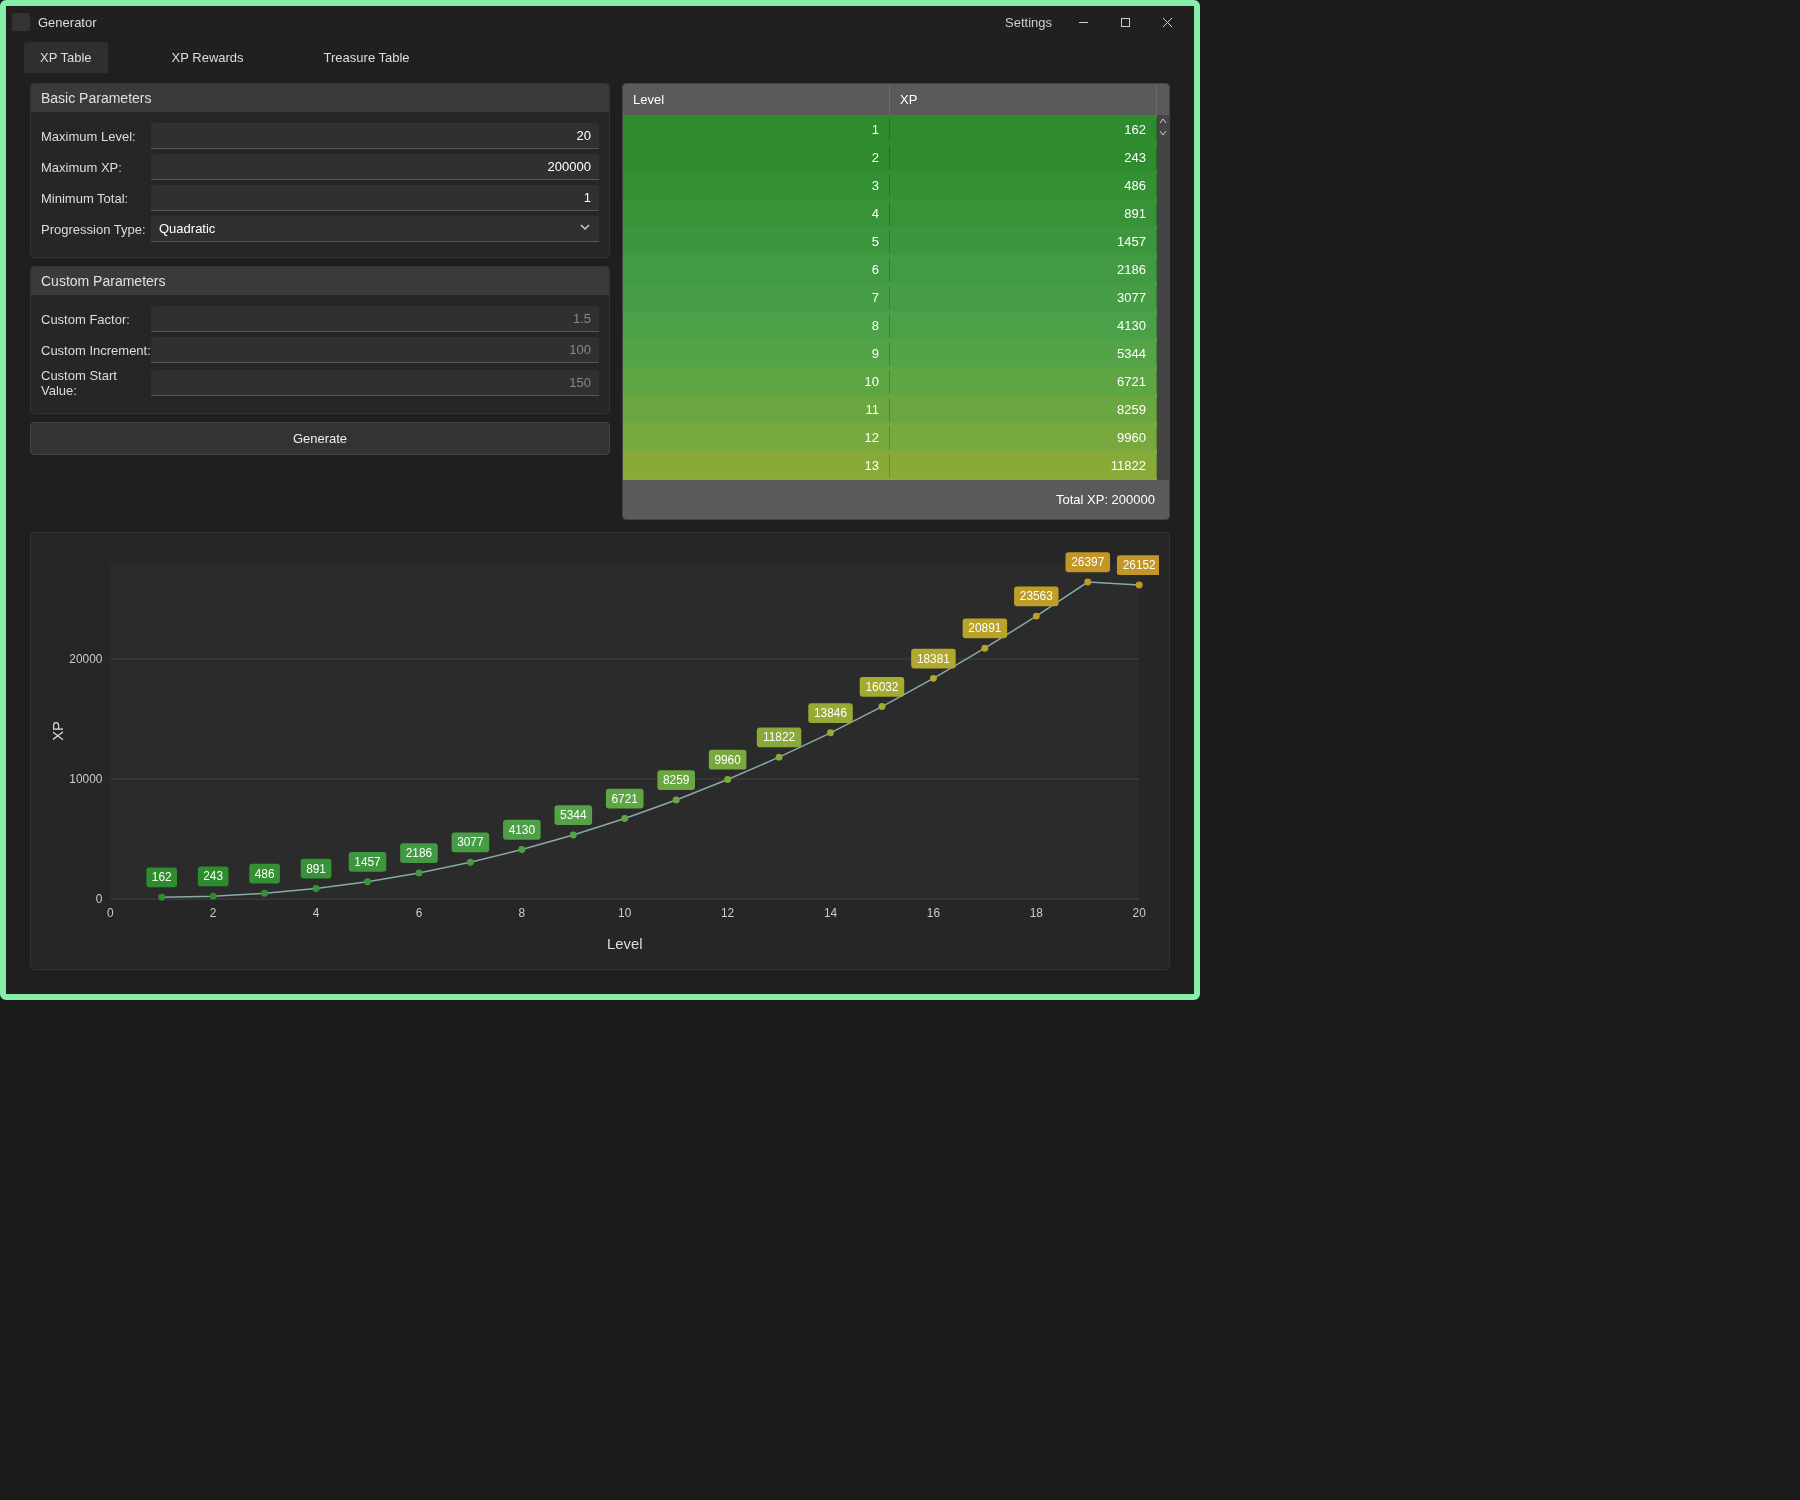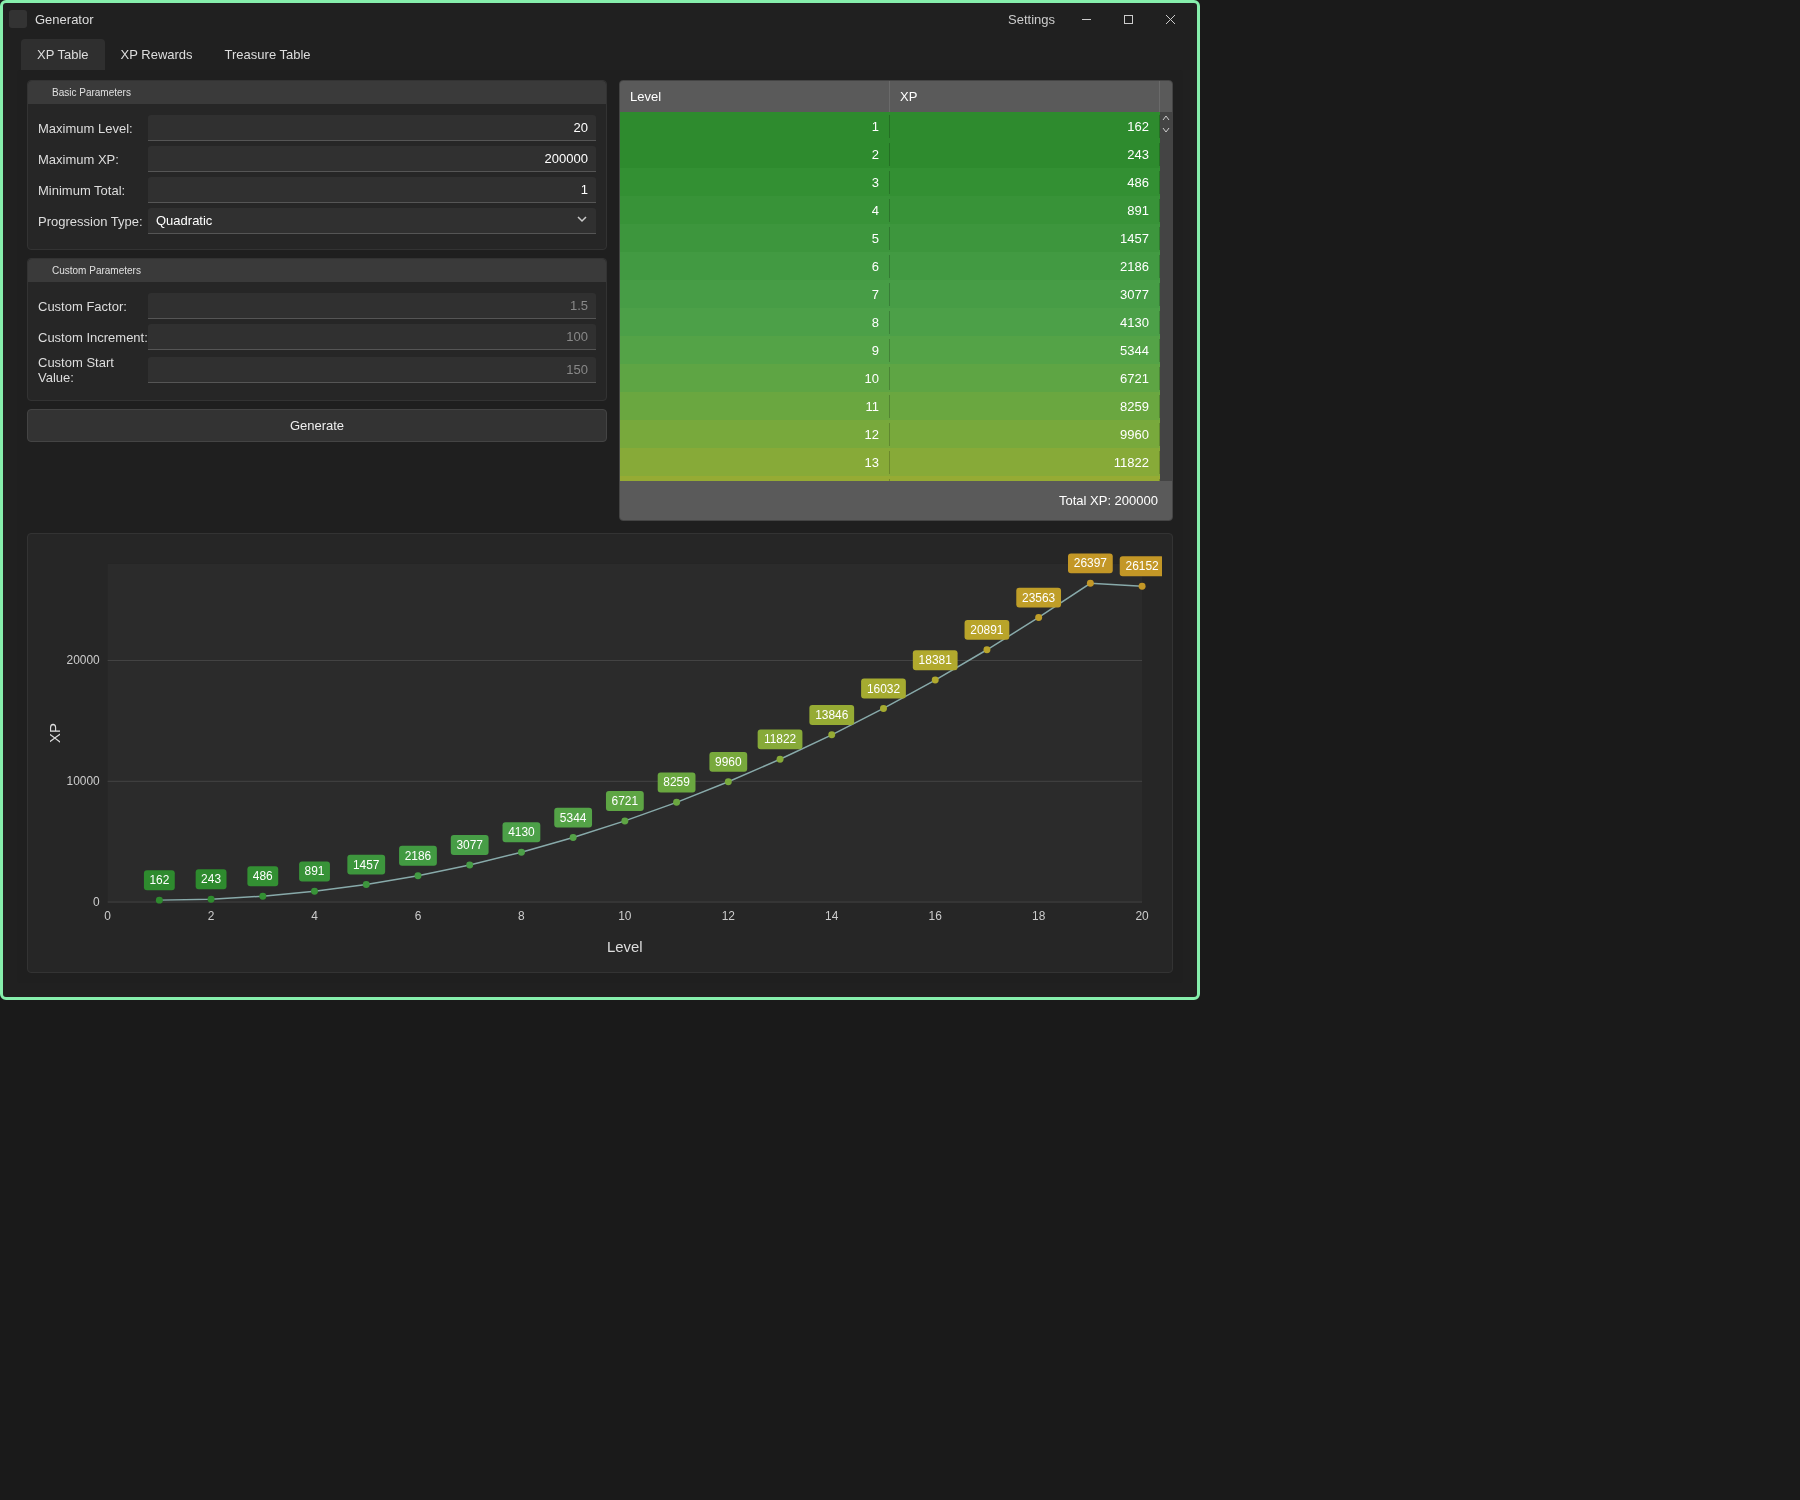--- a/index.html
+++ b/index.html
@@ -7,21 +7,21 @@
   background: #1a1a1a;
   font-family: "Segoe UI", sans-serif;
   color: #e0e0e0;
   font-size: 13px;
   width: 1200px;
   height: 1000px;
   overflow: hidden;
 }
 .window {
   background: #202020;
-  border: 3px solid #86efac;
+  border: 6px solid #86efac;
   border-radius: 6px;
   width: 100%;
   height: 100%;
   display: flex;
   flex-direction: column;
 }
 .titlebar {
   height: 32px;
   display: flex;
   align-items: center;
@@ -43,20 +43,21 @@
 }
 .titlebar .win-btn {
   width: 42px; height: 28px;
   display: flex; align-items: center; justify-content: center;
   cursor: pointer;
 }
 .win-btn svg { stroke: #ccc; }
 .tabs {
   display: flex;
   padding: 4px 18px 0 18px;
+  gap: 48px;
 }
 .tab {
   padding: 8px 16px;
   color: #ddd;
   cursor: pointer;
   border-radius: 4px 4px 0 0;
 }
 .tab.active {
   background: #2f2f2f;
 }
@@ -73,22 +74,22 @@
   overflow: hidden;
 }
 .section {
   background: #262626;
   border: 1px solid #333;
   border-radius: 4px;
   margin-bottom: 8px;
 }
 .section-header {
   background: #3a3a3a;
-  padding: 6px 24px;
-  font-size: 10px;
+  padding: 6px 10px;
+  font-size: 14px;
   color: #e0e0e0;
   border-radius: 4px 4px 0 0;
 }
 .section-body {
   padding: 6px 10px 10px 10px;
 }
 .row {
   display: flex;
   align-items: center;
   gap: 0;

